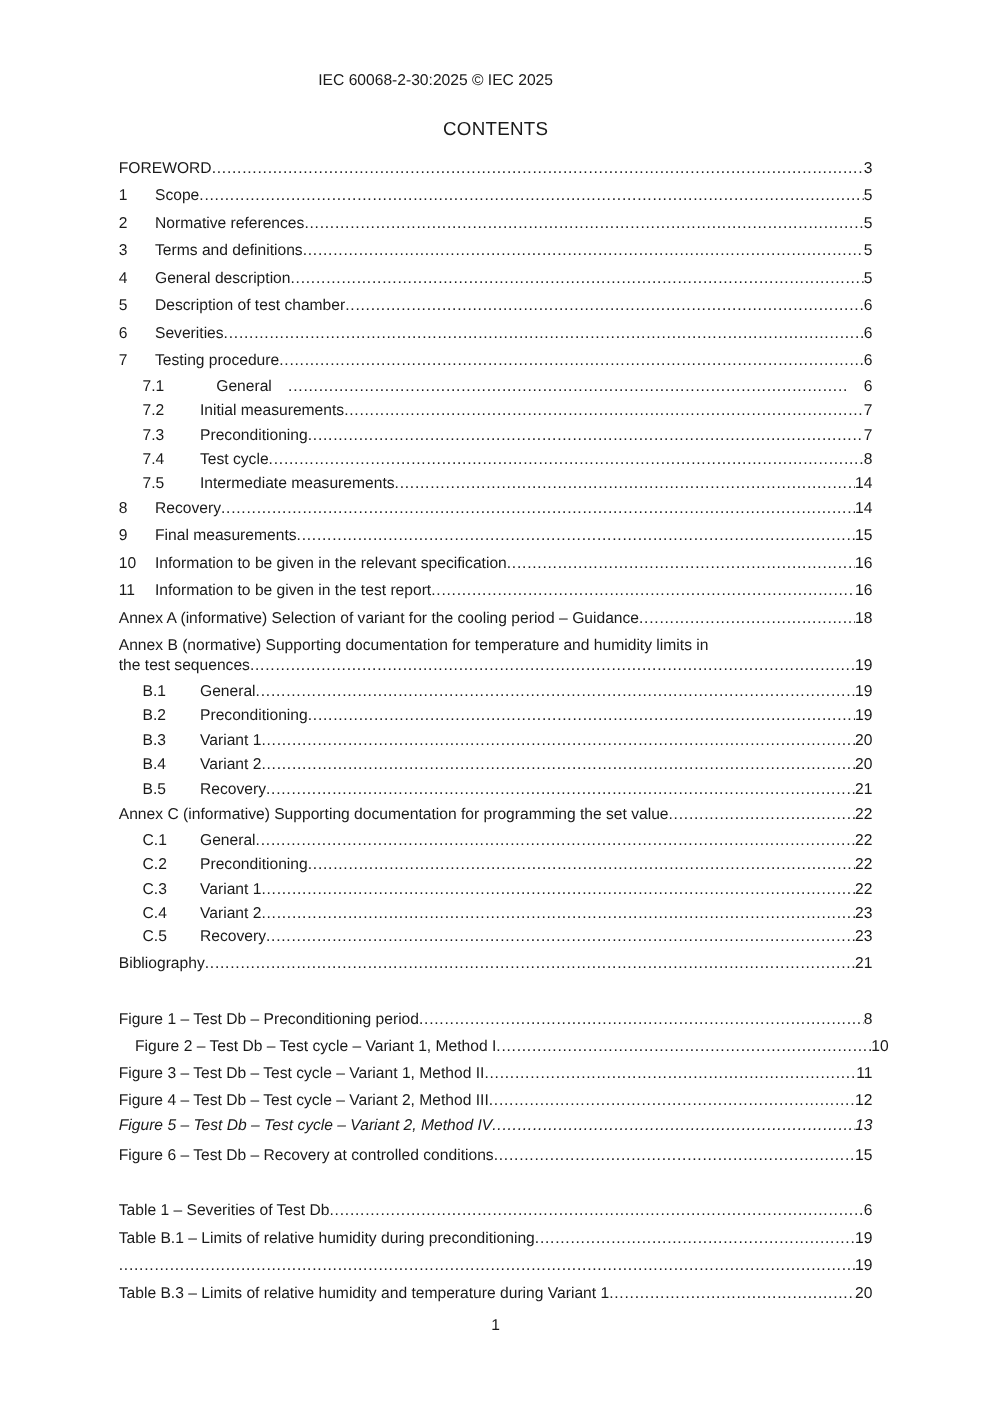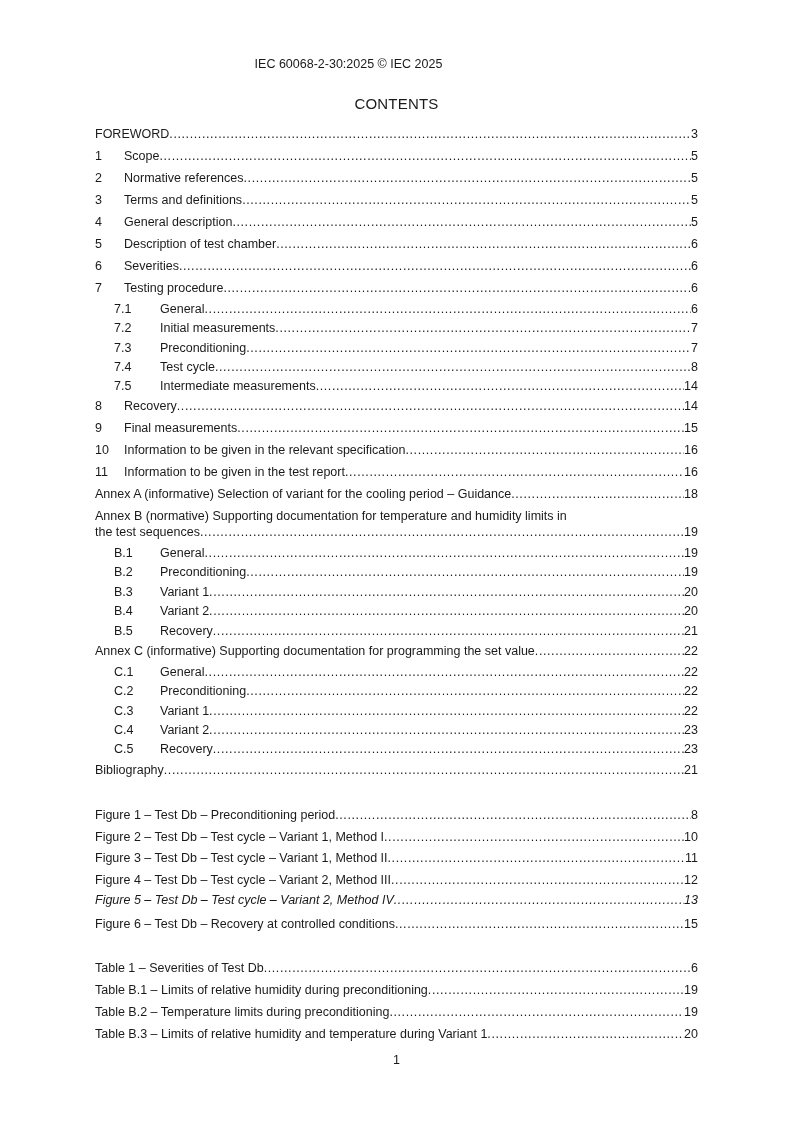--- a/index.html
+++ b/index.html
@@ -67,21 +67,21 @@
       <span class="label">Severities</span>
       <span class="dots"></span>
       <span class="page">6</span>
   </div>
   <div class="row l1" style="top:280px;">
     <span class="num">7</span>
       <span class="label">Testing procedure</span>
       <span class="dots"></span>
       <span class="page">6</span>
   </div>
-  <div class="row l2" style="top:301px;">
+  <div class="row l2" style="top:301px;gap:13px;">
     <span class="num">7.1</span>
       <span class="label">General</span>
       <span class="dots"></span>
       <span class="page">6</span>
   </div>
   <div class="row l2" style="top:320px;align-items:flex-end;">
     <span class="num">7.2</span>
       <span class="label">Initial measurements </span>
       <span class="dots"></span>
       <span class="page">7</span>
@@ -208,21 +208,21 @@
     <span class="label">Bibliography </span>
       <span class="dots"></span>
       <span class="page">21</span>
   </div>
 
   <div class="row l0" style="top:807px;">
     <span class="label">Figure 1 – Test Db – Preconditioning period </span>
       <span class="dots"></span>
       <span class="page">8</span>
   </div>
-  <div class="row l0" style="top:829px;">
+  <div class="row l0" style="top:829px;margin-left:13px;">
     <span class="label">Figure 2 – Test Db – Test cycle – Variant 1, Method I</span>
       <span class="dots"></span>
       <span class="page">10</span>
   </div>
   <div class="row l0" style="top:850px;">
     <span class="label">Figure 3 – Test Db – Test cycle – Variant 1, Method II</span>
       <span class="dots"></span>
       <span class="page">11</span>
   </div>
   <div class="row l0" style="top:872px;">
@@ -245,21 +245,20 @@
     <span class="label">Table 1 – Severities of Test Db </span>
       <span class="dots"></span>
       <span class="page">6</span>
   </div>
   <div class="row l0" style="top:982px;">
     <span class="label">Table B.1 – Limits of relative humidity during preconditioning </span>
       <span class="dots"></span>
       <span class="page">19</span>
   </div>
   <div class="row l0" style="top:1004px;">
-    <span class="label">Table B.2 – Temperature limits during preconditioning</span>
       <span class="dots"></span>
       <span class="page">19</span>
   </div>
   <div class="row l0" style="top:1026px;">
     <span class="label">Table B.3 – Limits of relative humidity and temperature during Variant 1 </span>
       <span class="dots"></span>
       <span class="page">20</span>
   </div>
 </div>
 

